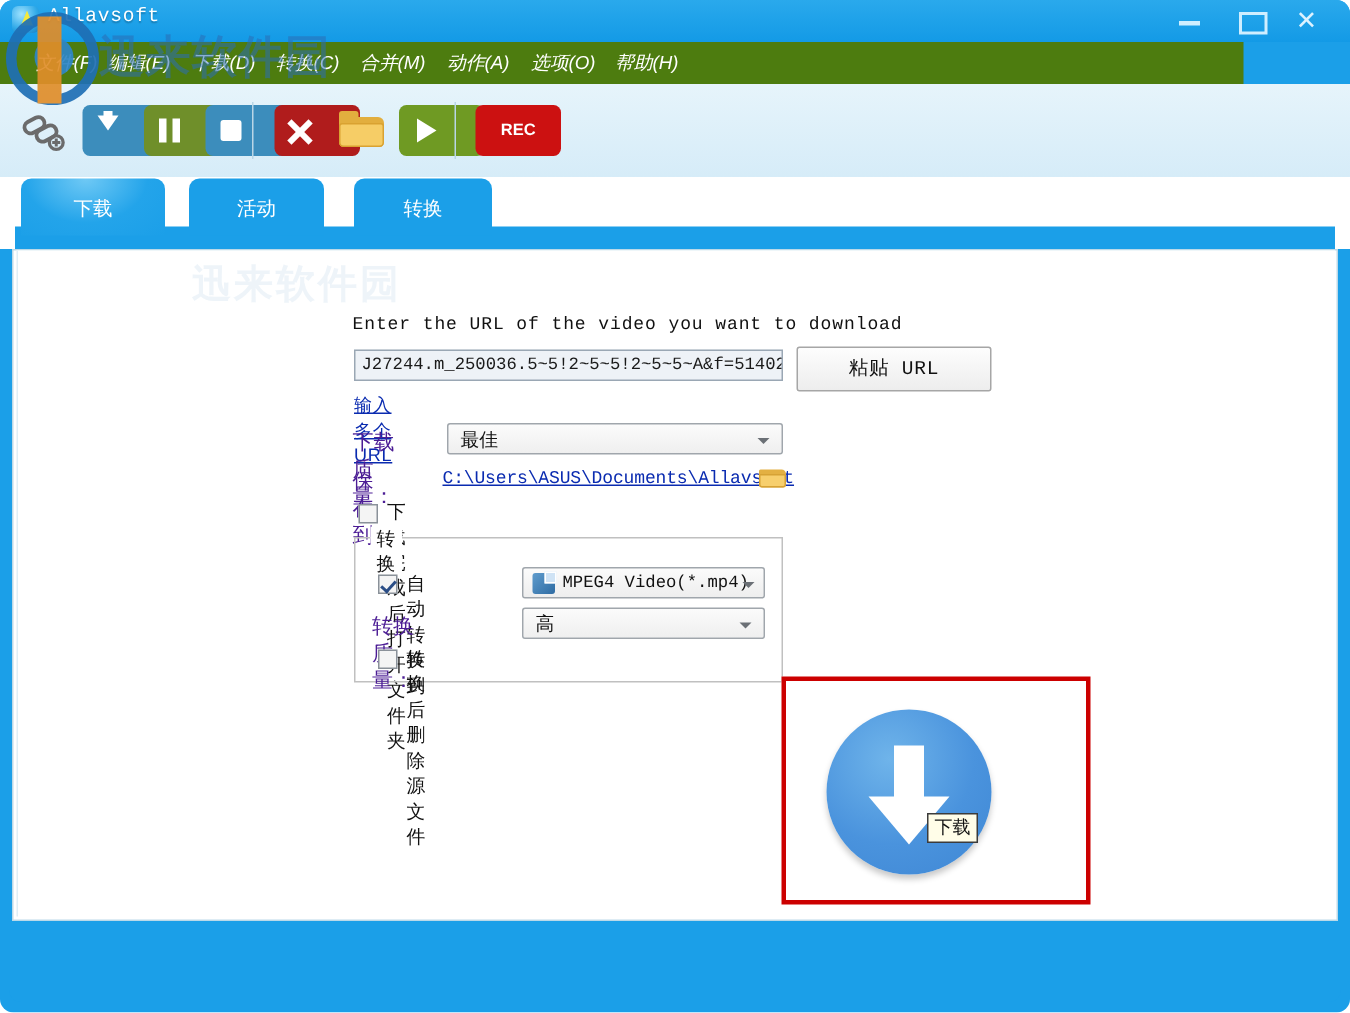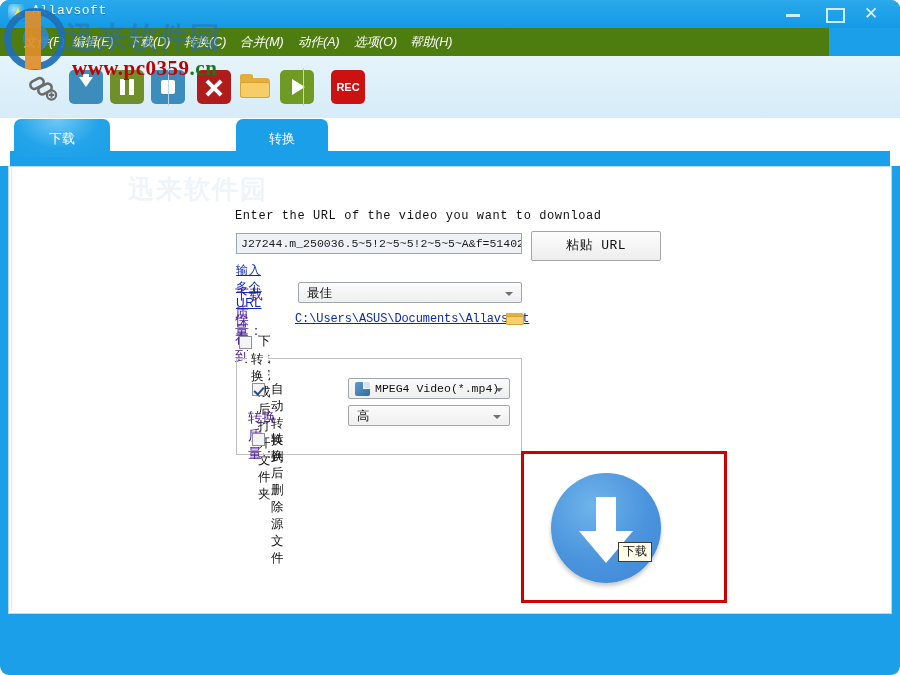--- a/index.html
+++ b/index.html
@@ -79,23 +79,22 @@
 
   
   #toolbar {
     position: absolute; left: 0; top: 56px;
     width: 900px; height: 62px;
     background: linear-gradient(180deg,#e6f4fb 0%, #d6ecf8 100%);
     border-bottom: 1px solid #9fc9e0;
   }
   .tb-btn {
     position: absolute; top: 14px;
-    width: 34px; height: 34px;
+    width: 57px; height: 34px;
     border-radius: 5px;
-    margin-left: 14px;
   }
   .tb-sep {
     position: absolute; top: 12px;
     width: 1px; height: 38px;
     background: #b9d6e6;
   }
   .ic-down::after {
     content:""; position:absolute; left:10px; top:7px;
     width:0;height:0;
     border-left:7px solid transparent; border-right:7px solid transparent;
@@ -578,19 +577,17 @@
   </div>
   <div id="download-tooltip">下载</div>
 
   <div id="statusbar"></div>
 
   <div id="wm-faint">迅来软件园</div>
   <div id="wm-logo">
     <span id="wm-logo-inner"></span>
   </div>
   <div id="wm-text-cn">迅来软件园</div>
-  <div id="wm-text-url">
-    <span>www.pc0359</span><span class="dot-cn">.cn</span>
-  </div>
 
 <div class="tab active" style="left: 14px; width: 96px;">下载</div>
+    <div class="tab" style="left: 126px; width: 90px;">活动</div>
     <div class="tab" style="left: 236px; width: 92px;">转换</div>
   </div>
 
 </body></html>

